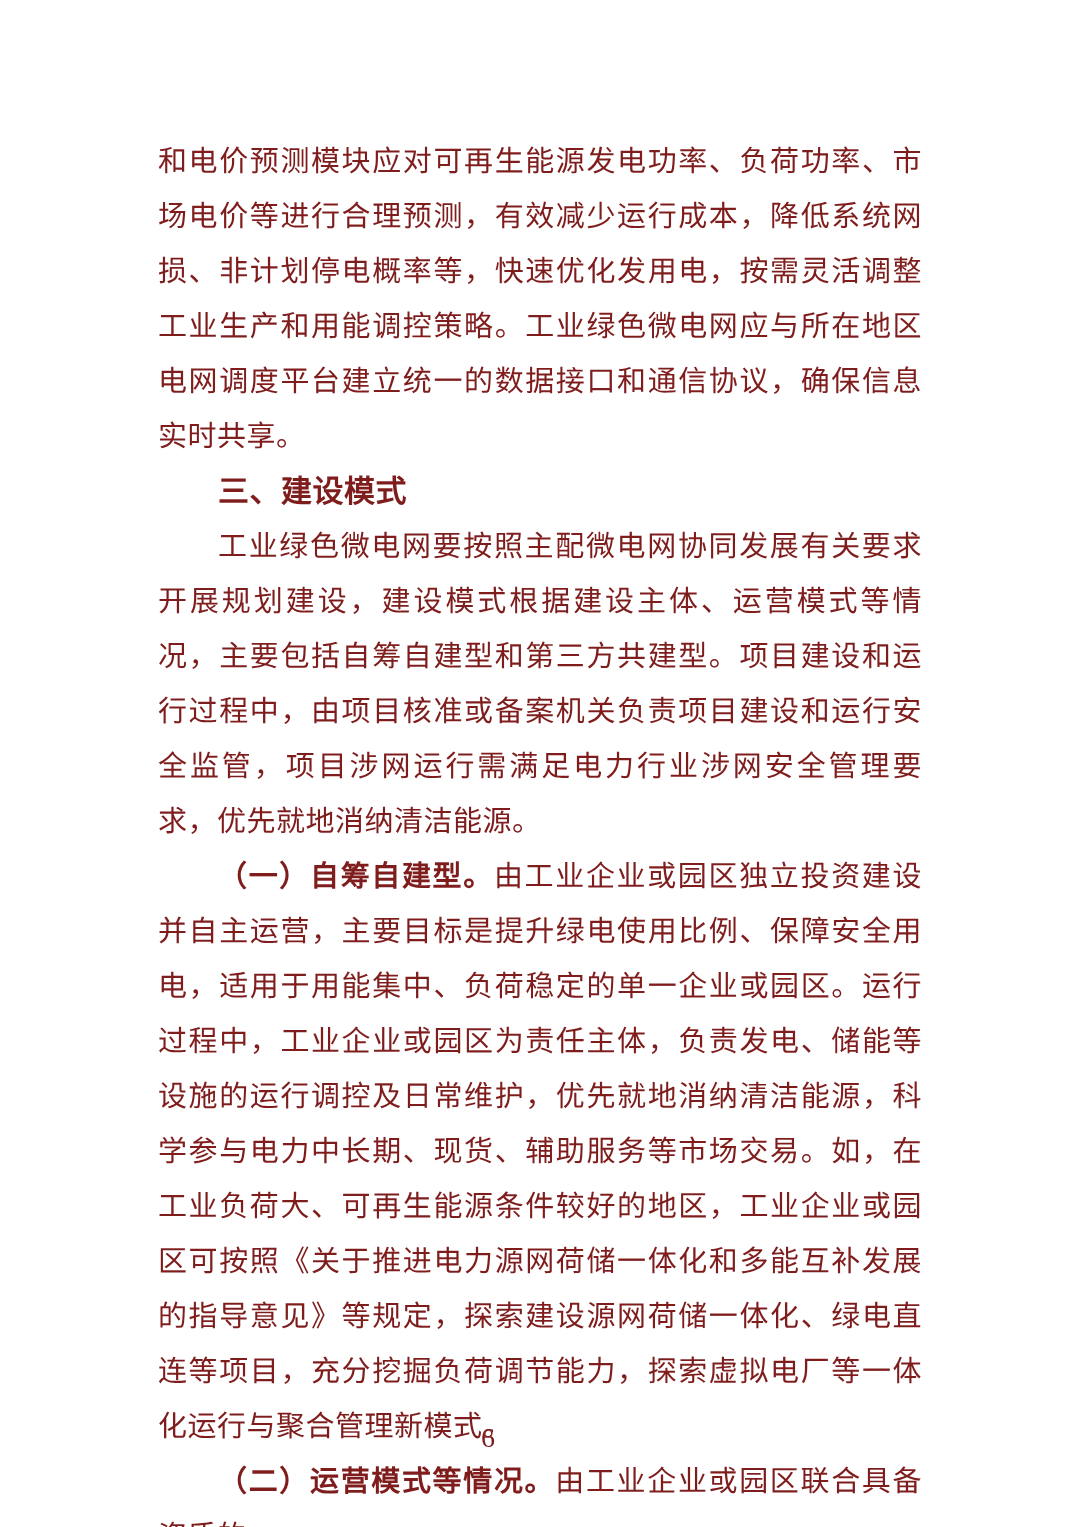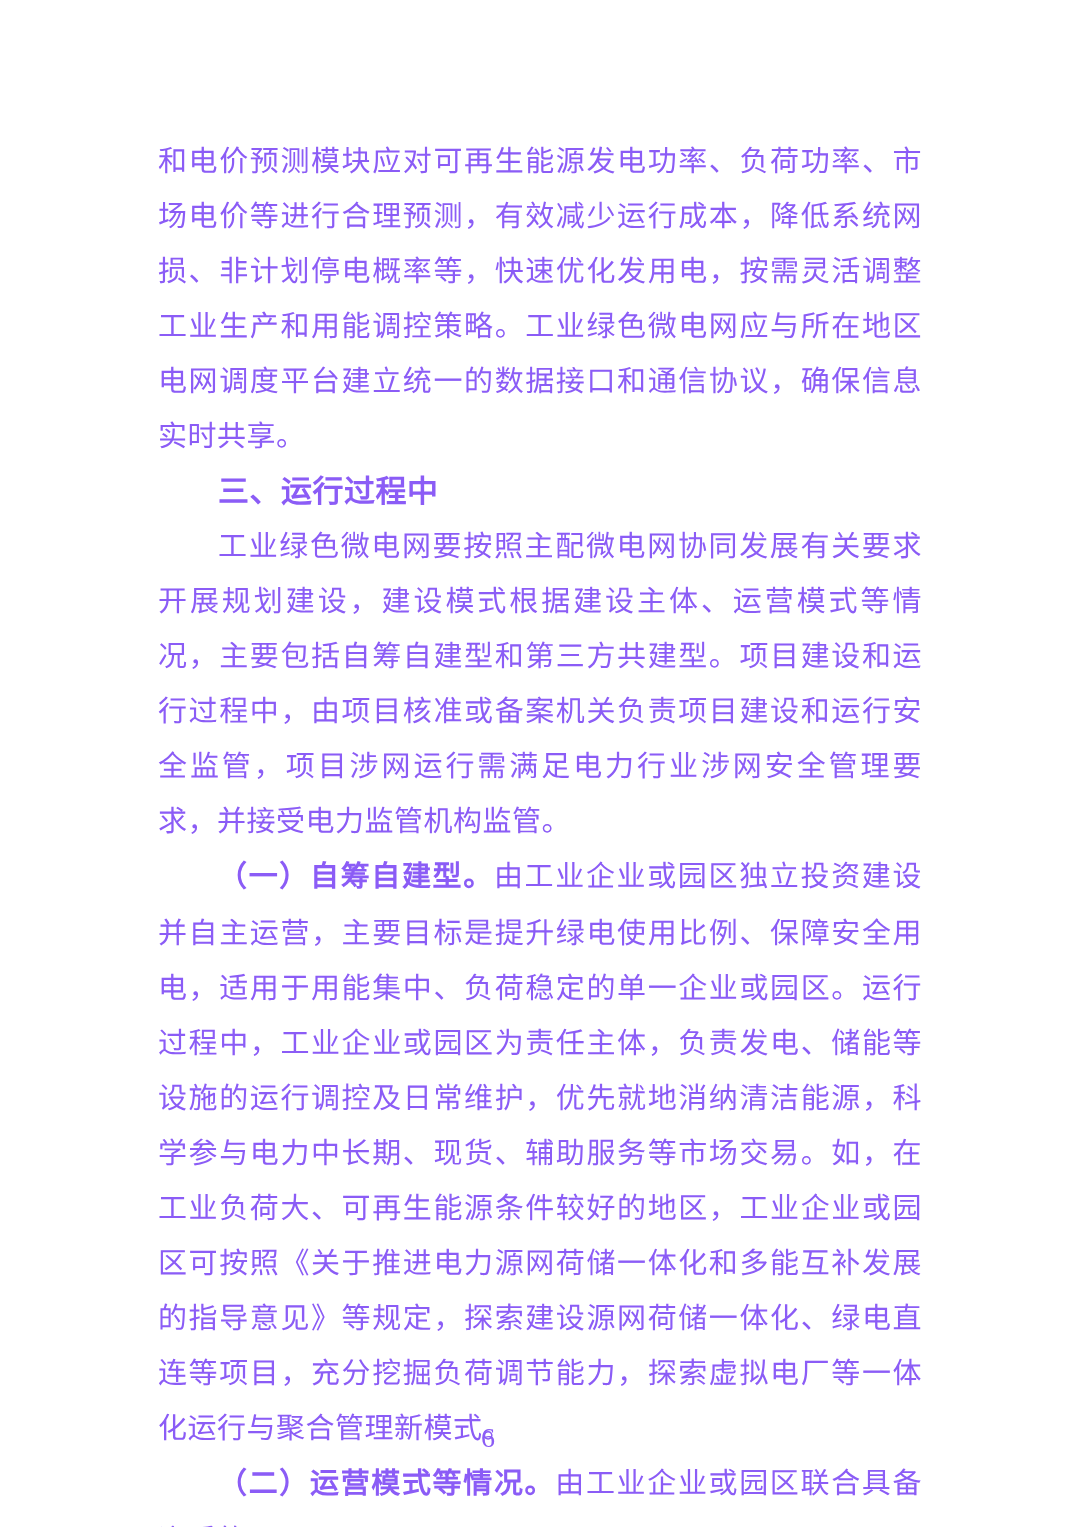--- a/index.html
+++ b/index.html
@@ -5,21 +5,21 @@
   html, body {
     margin: 0;
     padding: 0;
     background: #ffffff;
   }
   .page {
     position: relative;
     width: 976px;
     height: 1527px;
     background: #ffffff;
-    color: #8b5cf6;
+    color: #7f1d1d;
     font-family: "Liberation Serif", "DejaVu Serif", serif;
     overflow: hidden;
   }
   .content {
     position: absolute;
     left: 158px;
     top: 134px;
     width: 764px;
     font-size: 29px;
     line-height: 55px;
@@ -35,43 +35,42 @@
     text-indent: 60px;
   }
   .heading {
     font-family: "Liberation Sans", "DejaVu Sans", sans-serif;
     font-weight: bold;
     font-size: 31px;
     text-indent: 60px;
   }
   .lead {
     font-weight: bold;
-    font-family: Liberation Mono, monospace;
   }
   .page-number {
     position: absolute;
     left: 0;
     right: 0;
     top: 1418px;
     text-align: center;
     font-size: 28px;
     line-height: 40px;
     font-family: "Liberation Serif", "DejaVu Serif", serif;
   }
 </style>
 </head>
 <body>
 
 <div class="page">
   <div class="content">
     <p class="para">和电价预测模块应对可再生能源发电功率、负荷功率、市场电价等进行合理预测，有效减少运行成本，降低系统网损、非计划停电概率等，快速优化发用电，按需灵活调整工业生产和用能调控策略。工业绿色微电网应与所在地区电网调度平台建立统一的数据接口和通信协议，确保信息实时共享。</p>
 
-    <p class="para heading">三、运行过程中</p>
+    <p class="para heading">三、建设模式</p>
 
-    <p class="para indent">工业绿色微电网要按照主配微电网协同发展有关要求开展规划建设，建设模式根据建设主体、运营模式等情况，主要包括自筹自建型和第三方共建型。项目建设和运行过程中，由项目核准或备案机关负责项目建设和运行安全监管，项目涉网运行需满足电力行业涉网安全管理要求，并接受电力监管机构监管。</p>
+    <p class="para indent">工业绿色微电网要按照主配微电网协同发展有关要求开展规划建设，建设模式根据建设主体、运营模式等情况，主要包括自筹自建型和第三方共建型。项目建设和运行过程中，由项目核准或备案机关负责项目建设和运行安全监管，项目涉网运行需满足电力行业涉网安全管理要求，优先就地消纳清洁能源。</p>
 
     <p class="para indent"><span class="lead">（一）自筹自建型。</span><span>由工业企业或园区独立投资建设并自主运营，主要目标是提升绿电使用比例、保障安全用电，适用于用能集中、负荷稳定的单一企业或园区。运行过程中，工业企业或园区为责任主体，负责发电、储能等设施的运行调控及日常维护，优先就地消纳清洁能源，科学参与电力中长期、现货、辅助服务等市场交易。如，在工业负荷大、可再生能源条件较好的地区，工业企业或园区可按照《关于推进电力源网荷储一体化和多能互补发展的指导意见》等规定，探索建设源网荷储一体化、绿电直连等项目，充分挖掘负荷调节能力，探索虚拟电厂等一体化运行与聚合管理新模式。</span></p>
 
     <p class="para indent"><span class="lead">（二）运营模式等情况。</span><span>由工业企业或园区联合具备资质的</span></p>
   </div>
 
   <div class="page-number">6</div>
 </div>
 
 </body></html>

